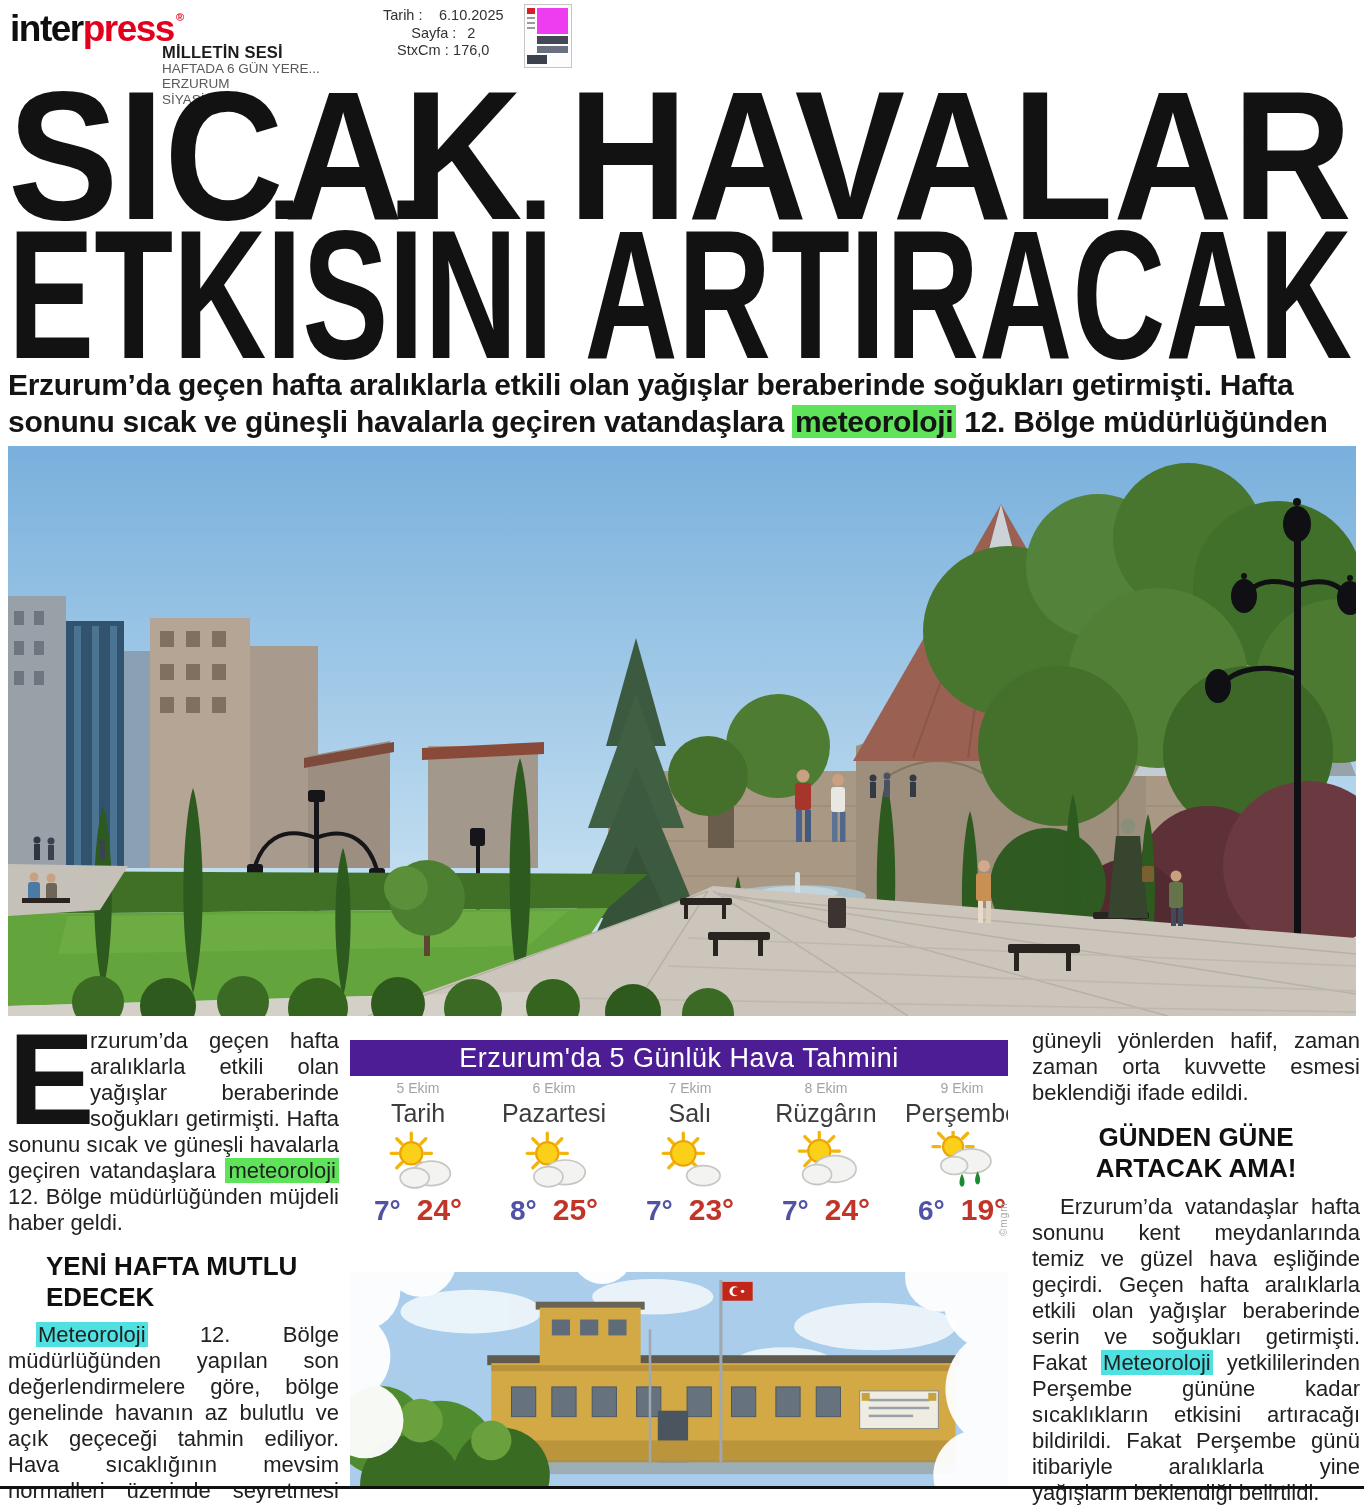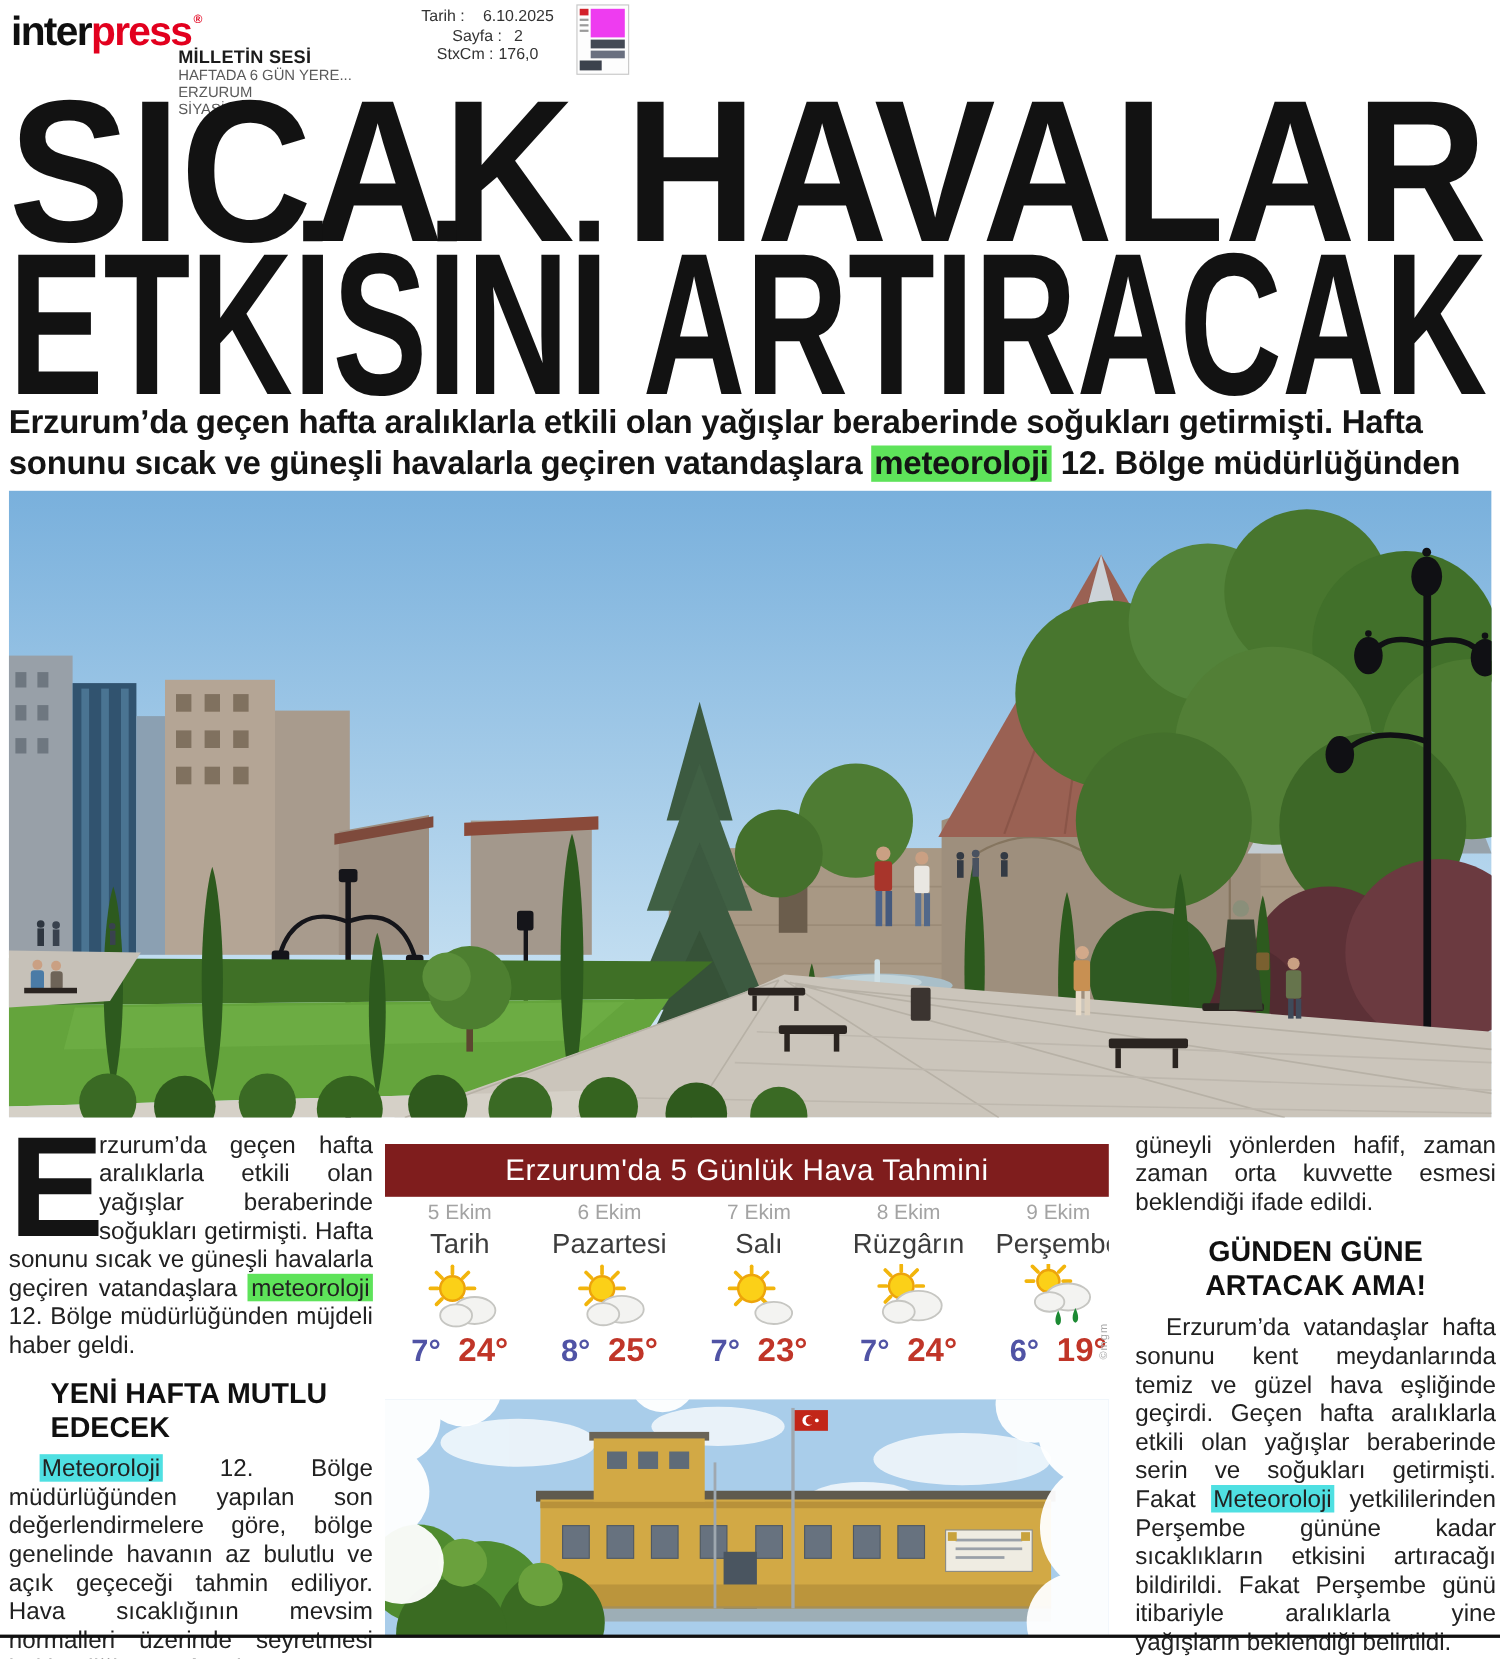--- a/index.html
+++ b/index.html
@@ -47,25 +47,25 @@
   .body-text{font-size:22px;line-height:26px;text-align:justify;color:#212121;}
   .dropcap{float:left;width:70px;height:100px;font-size:130px;line-height:94px;font-weight:bold;
            color:#141414;margin:4px 12px 0 0;}
   .subhead{font-size:26px;line-height:31px;font-weight:bold;color:#101010;margin:15px 0 9px;padding-left:38px;}
   .subhead-right{font-size:26px;line-height:31px;font-weight:bold;color:#101010;margin:16px auto 10px;
                  max-width:256px;text-align:center;}
   .p-indent{text-indent:28px;margin-top:4px;}
 
   
   .wx{position:absolute;left:350px;top:1040px;width:658px;}
-  .wx-title{height:48px;background:#7f1d1d;color:#ffffff;font-size:27px;display:flex;
+  .wx-title{height:36px;background:#4c1d95;color:#ffffff;font-size:27px;display:flex;
             align-items:center;justify-content:center;letter-spacing:.5px;}
   .wx-days{display:flex;width:658px;overflow:hidden;margin-top:2px;}
   .wx-col{width:136px;flex:0 0 136px;text-align:center;}
-  .wx-date{font-size:19px;color:#a3a3a3;margin-top:2px;}
+  .wx-date{font-size:14px;color:#a3a3a3;margin-top:2px;}
   .wx-day{font-size:25px;color:#3c3c3c;margin-top:3px;}
   .wx-icon{margin-top:3px;height:62px;}
   .wx-temps{display:flex;justify-content:center;gap:16px;margin-top:0;font-weight:bold;align-items:baseline;}
   .lo{font-size:28px;color:#5053a5;}
   .hi{font-size:30px;color:#c03528;}
   .watermark{position:absolute;left:998px;top:1236px;transform:rotate(-90deg);transform-origin:left top;
              font-size:10px;color:#a8a8a8;letter-spacing:1px;white-space:nowrap;}
 
   .bottom-rule{position:absolute;left:0;top:1486px;width:1364px;height:3px;background:#101010;}
 </style>

